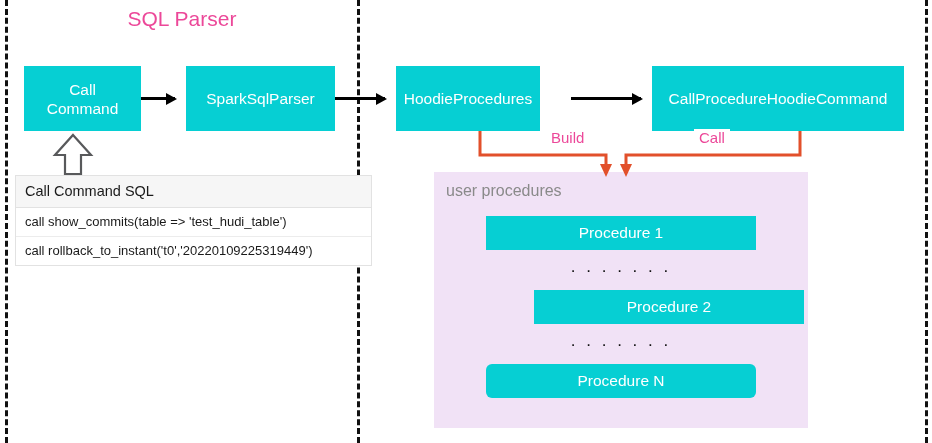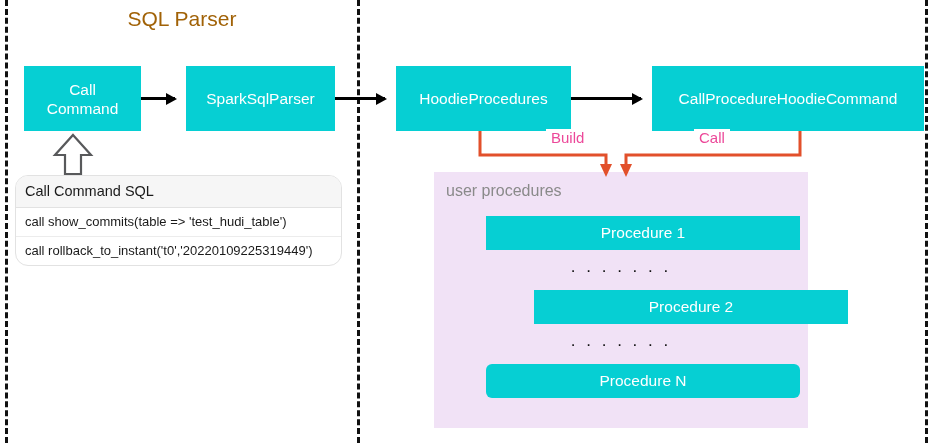--- a/index.html
+++ b/index.html
@@ -25,21 +25,21 @@
     border-left: 3px dashed #111111;
   }
   #divider-left   { left: 5px; }
   #divider-middle { left: 357px; }
   #divider-right  { left: 925px; }
 
   
   .section-title {
     position: absolute;
     font-size: 21px;
-    color: #a16207;
+    color: #ec4899;
     text-align: center;
     white-space: nowrap;
     line-height: 26px;
   }
   #title-sql-parser    { left: 8px;   top: 6px; width: 348px; }
   #title-procedure-run { left: 360px; top: 6px; width: 564px; }
 
   
   .node {
     position: absolute;
@@ -49,22 +49,22 @@
     align-items: center;
     justify-content: center;
     text-align: center;
     font-size: 15.5px;
     line-height: 19px;
     box-sizing: border-box;
     padding: 0 4px;
   }
   #node-call-command   { left: 24px;  top: 66px;  width: 117px; height: 65px; }
   #node-spark-parser   { left: 186px; top: 66px;  width: 149px; height: 65px; align-items: center; }
-  #node-hoodie-procs   { left: 396px; top: 66px;  width: 175px; height: 65px; }
-  #node-call-proc-cmd  { left: 652px; top: 66px;  width: 272px; height: 65px; }
+  #node-hoodie-procs   { left: 396px; top: 66px;  width: 144px; height: 65px; }
+  #node-call-proc-cmd  { left: 652px; top: 66px;  width: 252px; height: 65px; }
 
   
   .harrow {
     position: absolute;
     height: 3px;
     background: #000000;
   }
   .harrow::after {
     content: "";
     position: absolute;
@@ -86,24 +86,24 @@
     top: 133px;
     width: 42px;
     height: 42px;
   }
 
   
   #sql-table {
     position: absolute;
     left: 15px;
     top: 175px;
-    width: 327px;
+    width: 357px;
     box-sizing: border-box;
     border: 1px solid #e2e2e2;
-    border-radius: 13px;
+    border-radius: 0;
     background: #ffffff;
     overflow: hidden;
   }
   #sql-table-header {
     background: #f6f6f6;
     border-bottom: 1px solid #e2e2e2;
     font-size: 14.5px;
     color: #1a1a1a;
     padding: 7px 9px 8px 9px;
   }
@@ -149,21 +149,21 @@
   #user-procedures-label {
     position: absolute;
     left: 12px;
     top: 10px;
     font-size: 16px;
     color: #8a8a8a;
   }
   .procedure-box {
     position: absolute;
     left: 52px;
-    width: 314px;
+    width: 270px;
     height: 34px;
     background: #06CFD3;
     color: #ffffff;
     font-size: 15.5px;
     display: flex;
     align-items: center;
     justify-content: center;
     text-align: center;
   }
   #procedure-box-0 { top: 44px; }

